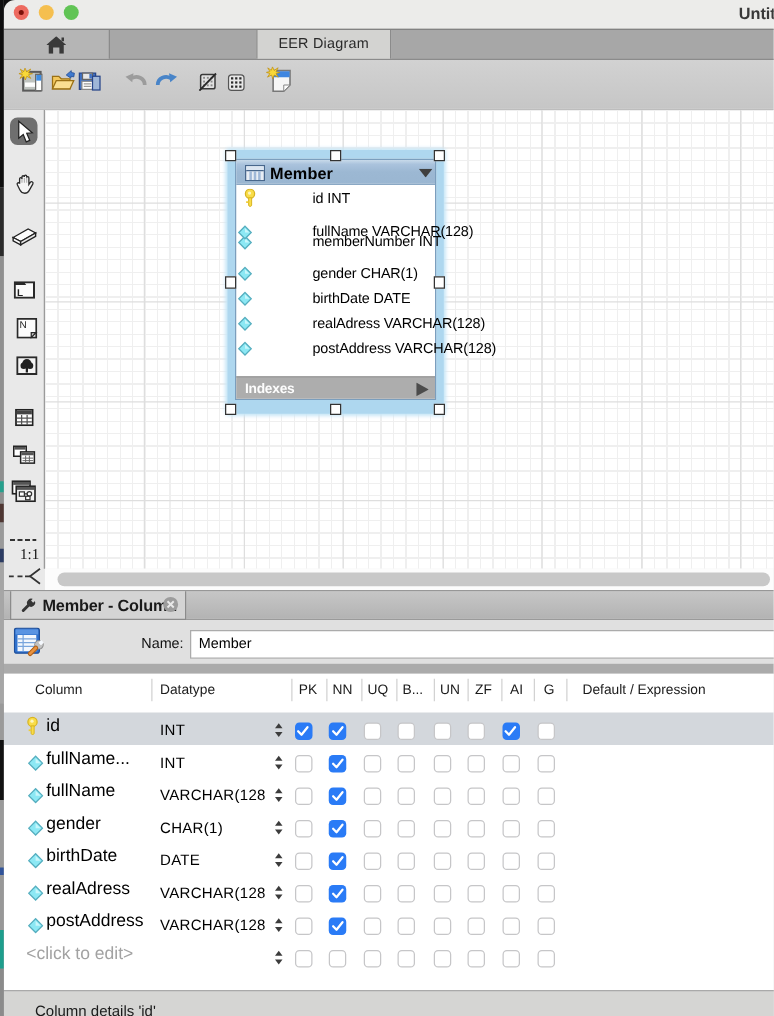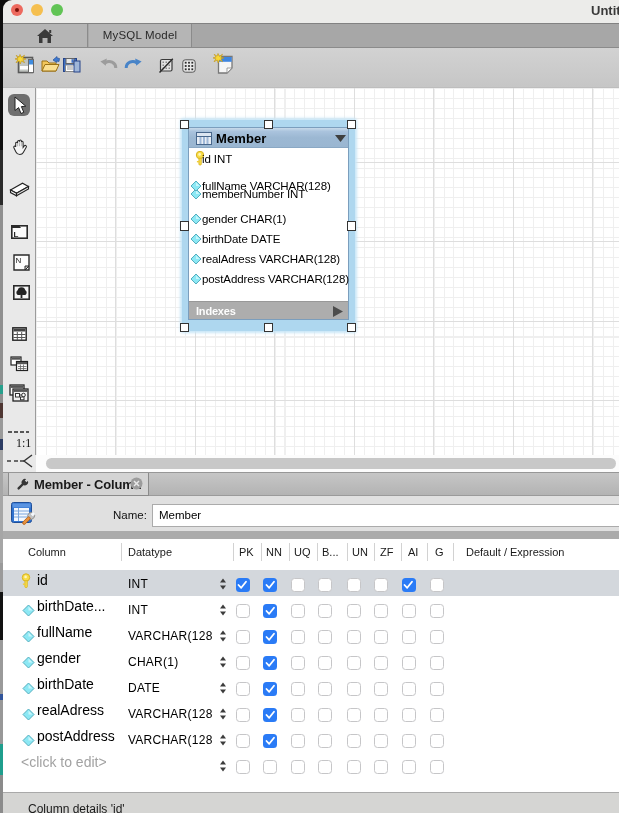--- a/index.html
+++ b/index.html
@@ -25,21 +25,21 @@
  repeating-linear-gradient(to right, #efefef 0 1px, transparent 1px 9.94px),
  repeating-linear-gradient(to bottom, #efefef 0 1px, transparent 1px 9.94px),
  #ffffff; overflow:hidden;}
 .vmaj{position:absolute;top:0;width:1px;height:367px;background:#dedede;}
 .hmaj{position:absolute;left:0;height:1px;width:583px;background:#dedede;}
 
 #dtable{left:188px;top:127px;width:161px;height:193px;background:#fff;border:1px solid #7b9ebd;box-sizing:border-box;}
 #dheader{position:absolute;left:0;top:0;width:100%;height:20px;background:linear-gradient(#c8daea 0%,#aac3dd 18%,#9cb8d3 50%,#9ab6d1 100%);border-bottom:1px solid #8aa8c4;box-sizing:border-box;}
 #dheader .txt{position:absolute;left:27px;top:2.5px;font-size:13px;font-weight:bold;color:#000;letter-spacing:0.1px;}
 .drow{position:absolute;left:0;width:100%;height:20px;}
-.drow .txt{position:absolute;left:13px;top:3.5px;font-size:11.5px;color:#000;white-space:nowrap;letter-spacing:-0.1px;}
+.drow .txt{position:absolute;left:13px;top:3.5px;font-size:11.5px;color:#000;white-space:nowrap;letter-spacing:-0.1px;padding-left:48px;}
 #indexbar{position:absolute;left:0;bottom:0;width:100%;height:18px;background:#adadad;border-top:1px solid #989898;box-sizing:border-box;}
 #indexbar .txt{position:absolute;left:7px;top:2.5px;font-size:11px;letter-spacing:-0.2px;font-weight:bold;color:#fdfdfd;}
 .handle{position:absolute;width:9.5px;height:9.5px;background:#fff;border:1.8px solid #333;box-sizing:border-box;}
 
 #hscroll{left:36px;top:455px;width:583px;height:17px;background:#fcfcfc;}
 #hthumb{position:absolute;left:10px;top:3px;width:570px;height:11px;background:#c8c8c8;border-radius:6px;}
 
 #ptabbar{left:0px;top:472px;width:619px;height:24px;background:linear-gradient(#c6c6c6,#b3b3b3);border-top:1px solid #979797;border-bottom:1px solid #9a9a9a;box-sizing:border-box;}
 #ptab{position:absolute;left:8px;top:473px;width:141px;height:23px;background:#d4d4d4;border:1px solid #8b8b8b;border-top:none;box-sizing:border-box;}
 #ptab .txt{position:absolute;left:25px;top:3.5px;font-size:13px;letter-spacing:-0.15px;font-weight:bold;color:#1a1a1a;}
@@ -89,21 +89,21 @@
   <div class="abs light" style="left:31px;background:#f5bf4f;"></div>
   <div class="abs light" style="left:51px;background:#61c455;"></div>
   <div id="titletxt" class="abs">Untitled</div>
 
   <div id="tabbar" class="abs"></div>
   <div class="tab" style="left:3px;width:85px;background:#b5b5b5;border-right:1px solid #8b8b8b;top:24px;"></div>
   <svg class="abs" style="left:37px;top:29px" width="16" height="14">
     <path d="M8 0 L16 7 L14 7 L14 14 L10.5 14 L10.5 9 L5.5 9 L5.5 14 L2 14 L2 7 L0 7 Z" fill="#3a3a3a"></path>
     <rect x="12.2" y="1" width="2" height="3" fill="#3a3a3a"></rect>
   </svg>
-  <div class="tab" style="left:89px;width:103px;background:#b5b5b5;border-right:1px solid #8b8b8b;top:24px;">MySQL Model</div>
+  <div class="tab" style="left:205px;width:108px;background:#d3d3d1;border-right:1px solid #8b8b8b;border-left:1px solid #8b8b8b;top:24px;">EER Diagram</div>
 
   <div id="toolbar" class="abs"></div>
 
   <svg class="abs" style="left:15px;top:54px" width="21" height="21">
     <rect x="3.5" y="3.5" width="14" height="15" fill="#c0c4c0" stroke="#5a5a5a" stroke-width="1.6"></rect>
     <rect x="5" y="12" width="11" height="3.5" fill="#fdfdfd"></rect>
     <rect x="13.5" y="5.5" width="5" height="13" fill="#fff" stroke="#6a6a6a"></rect>
     <rect x="14" y="6" width="4" height="4.5" fill="#3f8ce0"></rect>
     <g fill="#f8d838" stroke="#c09010" stroke-width="0.6">
       <polygon points="5,0.5 6.3,3.3 9.5,1.2 7.8,4.3 11,4.9 7.8,5.8 9.6,8.7 6.4,7 5.2,10 4.2,7 1,8.7 2.9,5.8 0,4.9 2.9,4.2 1.2,1.3 4,3.2"></polygon>
@@ -453,21 +453,21 @@
             <path d="M1.5 5 L4.2 7.8 L9 1.8" stroke="#fff" stroke-width="1.8" fill="none" stroke-linecap="round" stroke-linejoin="round"></path>
           </svg>
         </div>
       <div class="cb off" style="left:429.5px;"></div>
     </div>
     <div class="grow" style="top:57px;">
       <svg style="position:absolute;left:22px;top:8px" width="13" height="13">
           <polygon points="6.5,1 12,6.5 6.5,12 1,6.5" fill="#8ce8f4" stroke="#55aebf" stroke-width="1"></polygon>
           <polygon points="6.5,2.5 10.5,6.5 6.5,6.5" fill="#c9f6fb"></polygon>
         </svg>
-      <span class="cname">birthDate...</span>
+      <span class="cname">fullName...</span>
       <span class="dtype">INT</span>
       <svg class="stepper" style="top:8px" width="8" height="12">
           <polygon points="4,0.5 7,4.5 1,4.5" fill="#3c3c3c"></polygon>
           <polygon points="4,11.5 7,7.5 1,7.5" fill="#3c3c3c"></polygon>
         </svg>
       <div class="cb off" style="left:235.5px;"></div>
       <div class="cb on" style="left:263px;">
           <svg width="11" height="10" style="position:absolute;left:1.5px;top:2px">
             <path d="M1.5 5 L4.2 7.8 L9 1.8" stroke="#fff" stroke-width="1.8" fill="none" stroke-linecap="round" stroke-linejoin="round"></path>
           </svg>

